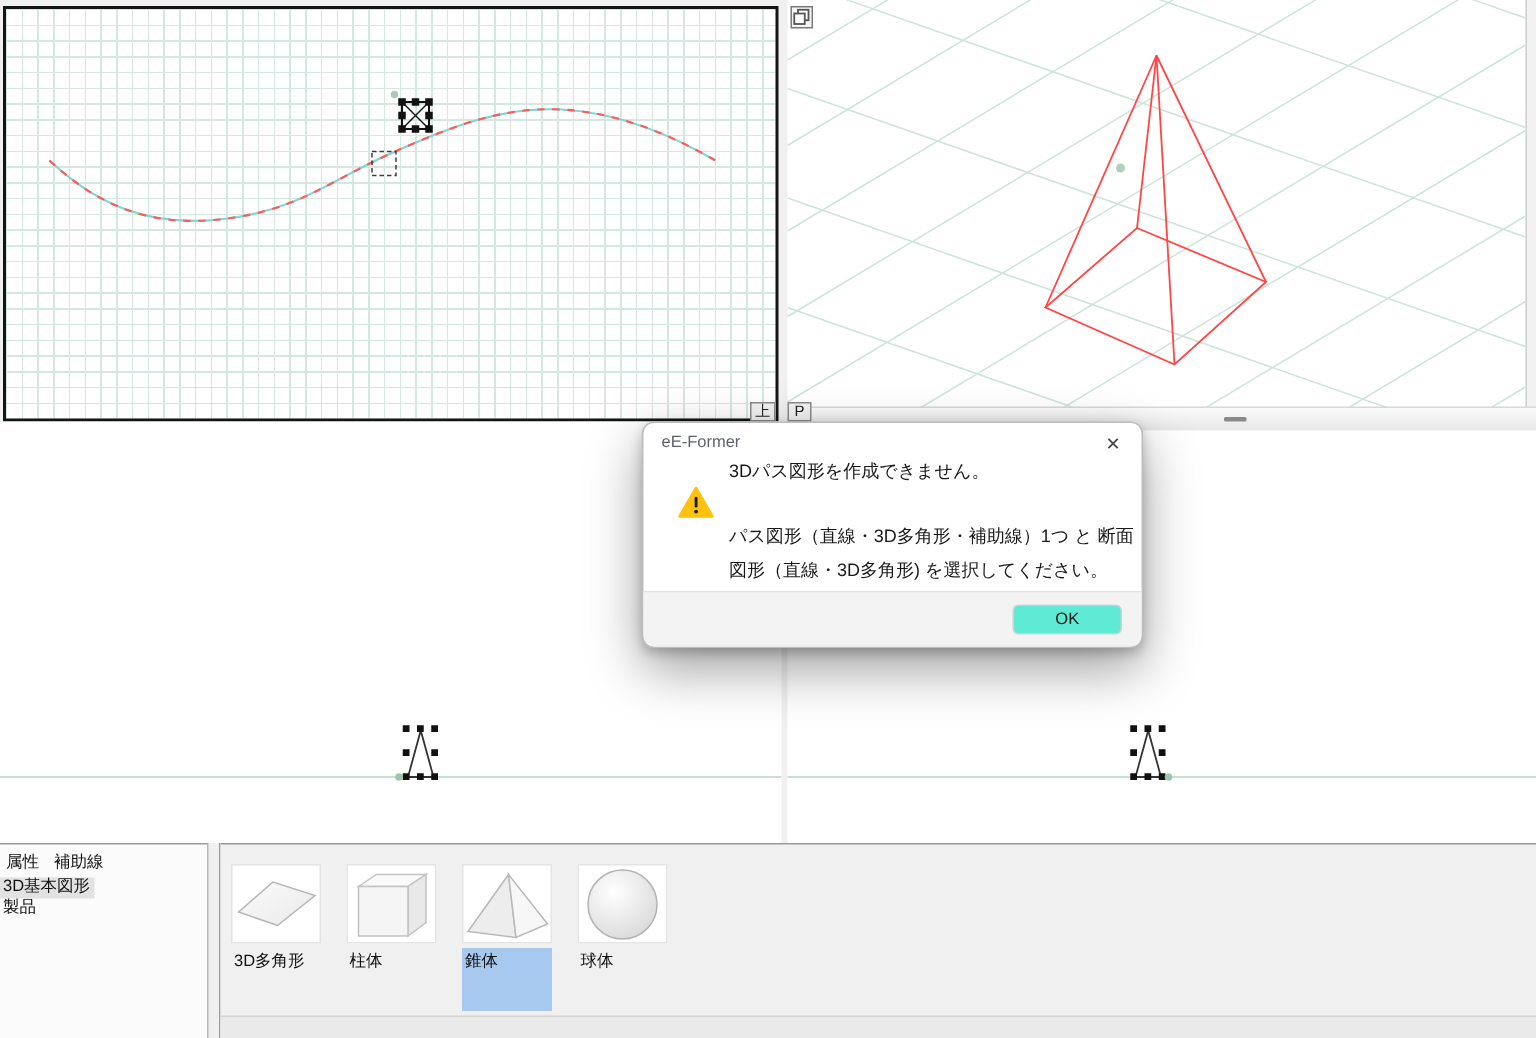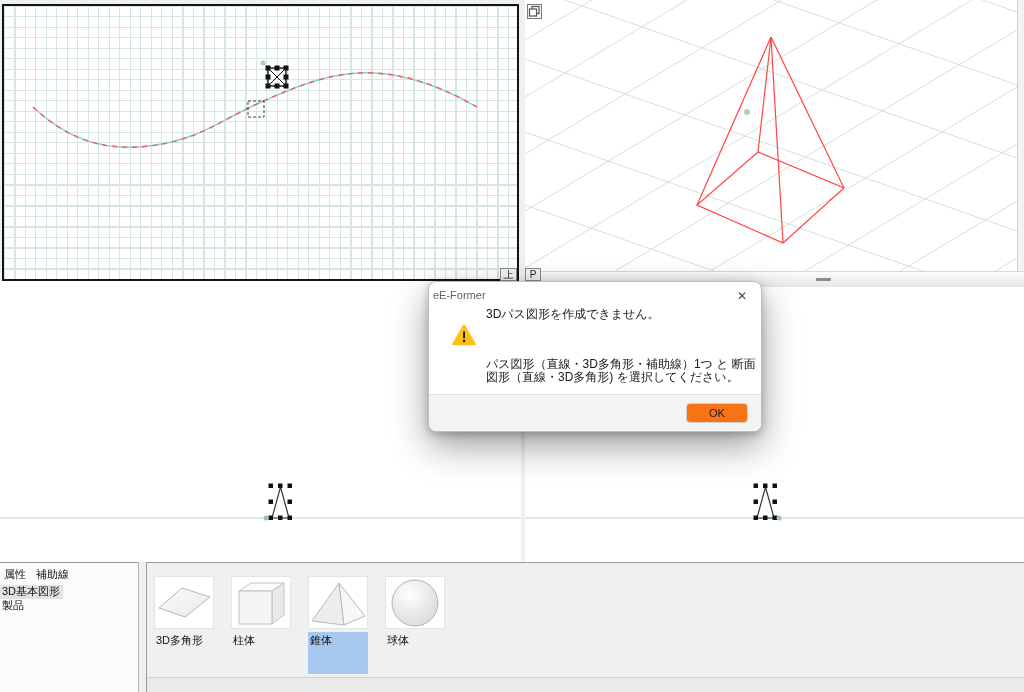--- a/index.html
+++ b/index.html
@@ -76,35 +76,35 @@
     border-top:1px solid #d2d2d2;box-sizing:border-box;
   }
 
   
   .dialog{
     left:428px;top:281px;width:334px;height:151px;background:#fff;
     border:1px solid #bdbdbd;border-radius:8px;box-sizing:border-box;
     box-shadow:0 14px 36px rgba(0,0,0,.38),0 3px 8px rgba(0,0,0,.22);
     z-index:50;
   }
-  .dlg-title{position:absolute;left:4px;top:7px;font-size:11px;color:#5f6368;}
+  .dlg-title{position:absolute;left:12px;top:7px;font-size:11px;color:#5f6368;}
   .dlg-close{
     position:absolute;right:10px;top:5px;width:18px;height:18px;border:0;background:transparent;
     font-size:12px;color:#444;line-height:18px;text-align:center;padding:0;
   }
   .dlg-warning{position:absolute;left:23px;top:42px;}
   .dlg-msg1{position:absolute;left:57px;top:24px;font-size:12px;color:#191919;}
-  .dlg-msg2{position:absolute;left:57px;top:76px;width:274px;font-size:12px;line-height:13px;color:#191919;}
+  .dlg-msg2{position:absolute;left:57px;top:64px;width:274px;font-size:12px;line-height:23px;color:#191919;}
   .dlg-footer{
     position:absolute;left:0;bottom:0;width:100%;height:37px;background:#f3f3f3;
     border-top:1px solid #e2e2e2;border-radius:0 0 8px 8px;box-sizing:border-box;
   }
   .dlg-ok{
-    position:absolute;right:13px;top:8px;width:62px;height:20px;
-    background:#f97316;border:1px solid #d1d1d1;border-radius:4px;
+    position:absolute;right:13px;top:8px;width:73px;height:20px;
+    background:#5eead4;border:1px solid #d1d1d1;border-radius:4px;
     font-size:11px;color:#191919;padding:0;
     font-family:"Liberation Sans","DejaVu Sans",sans-serif;
   }
 </style>
 </head>
 <body>
 
 <div class="abs pane-plan">
   <svg width="509" height="269" viewBox="0 0 509 269">
 

